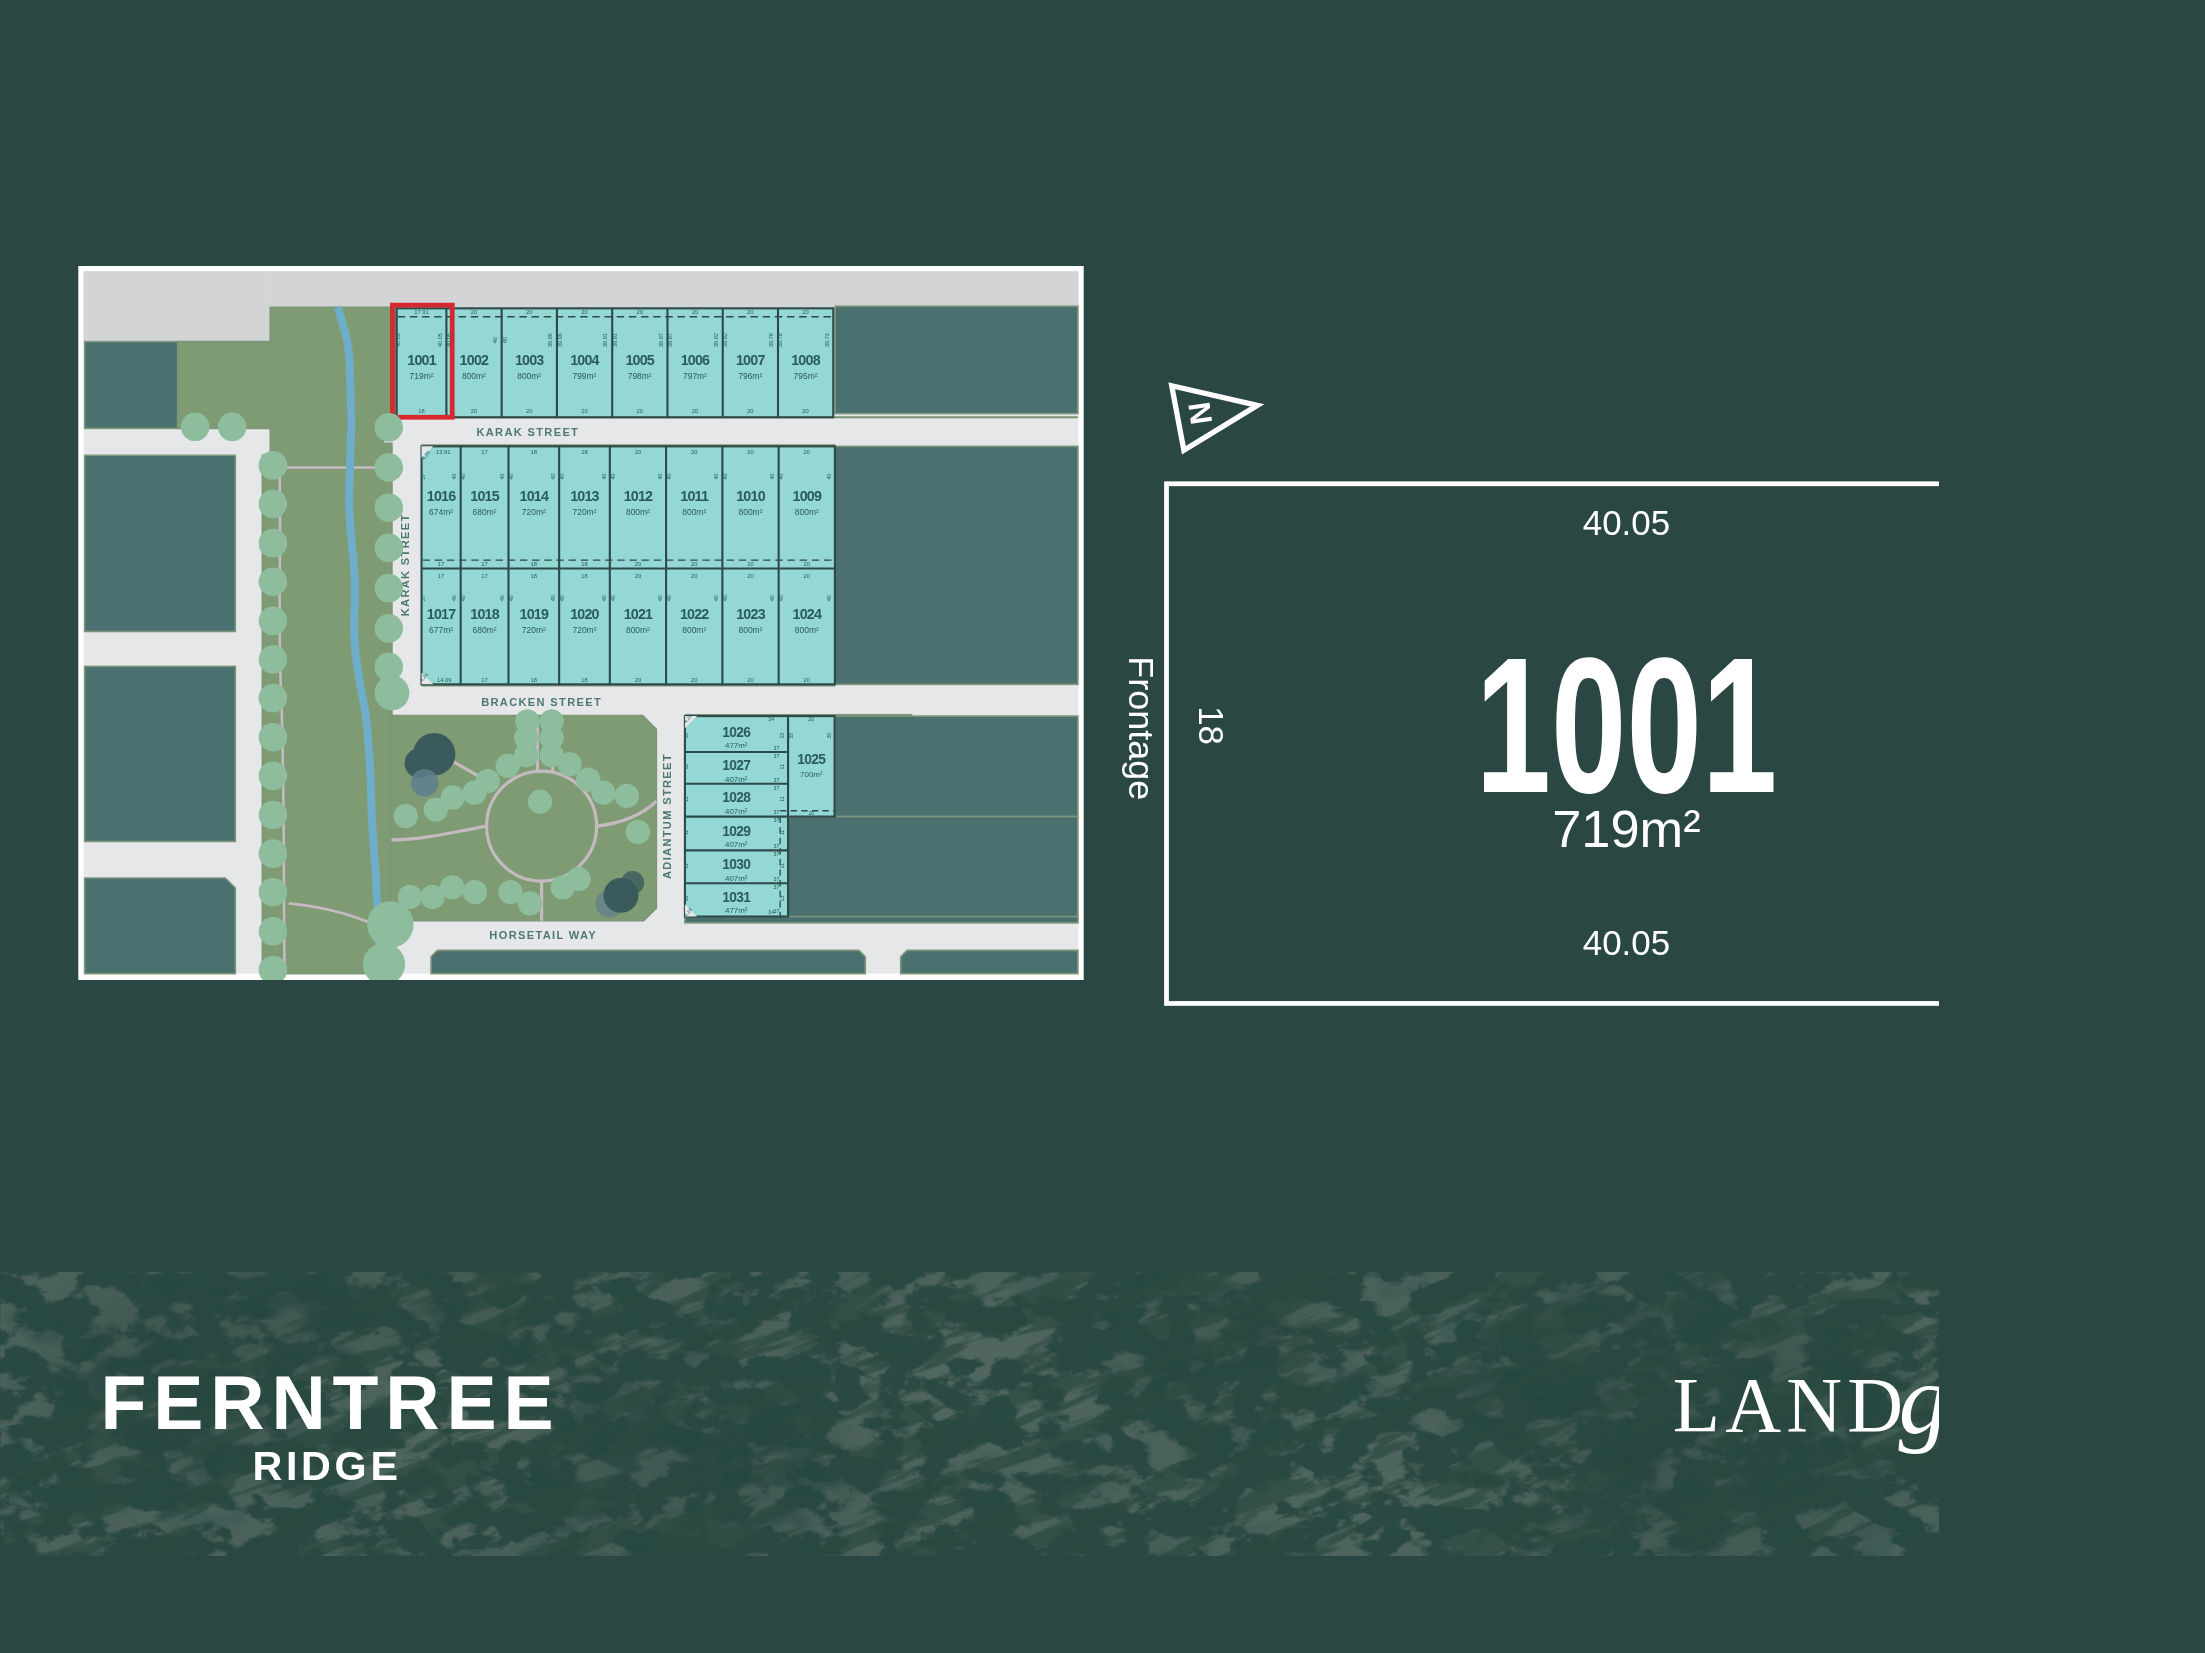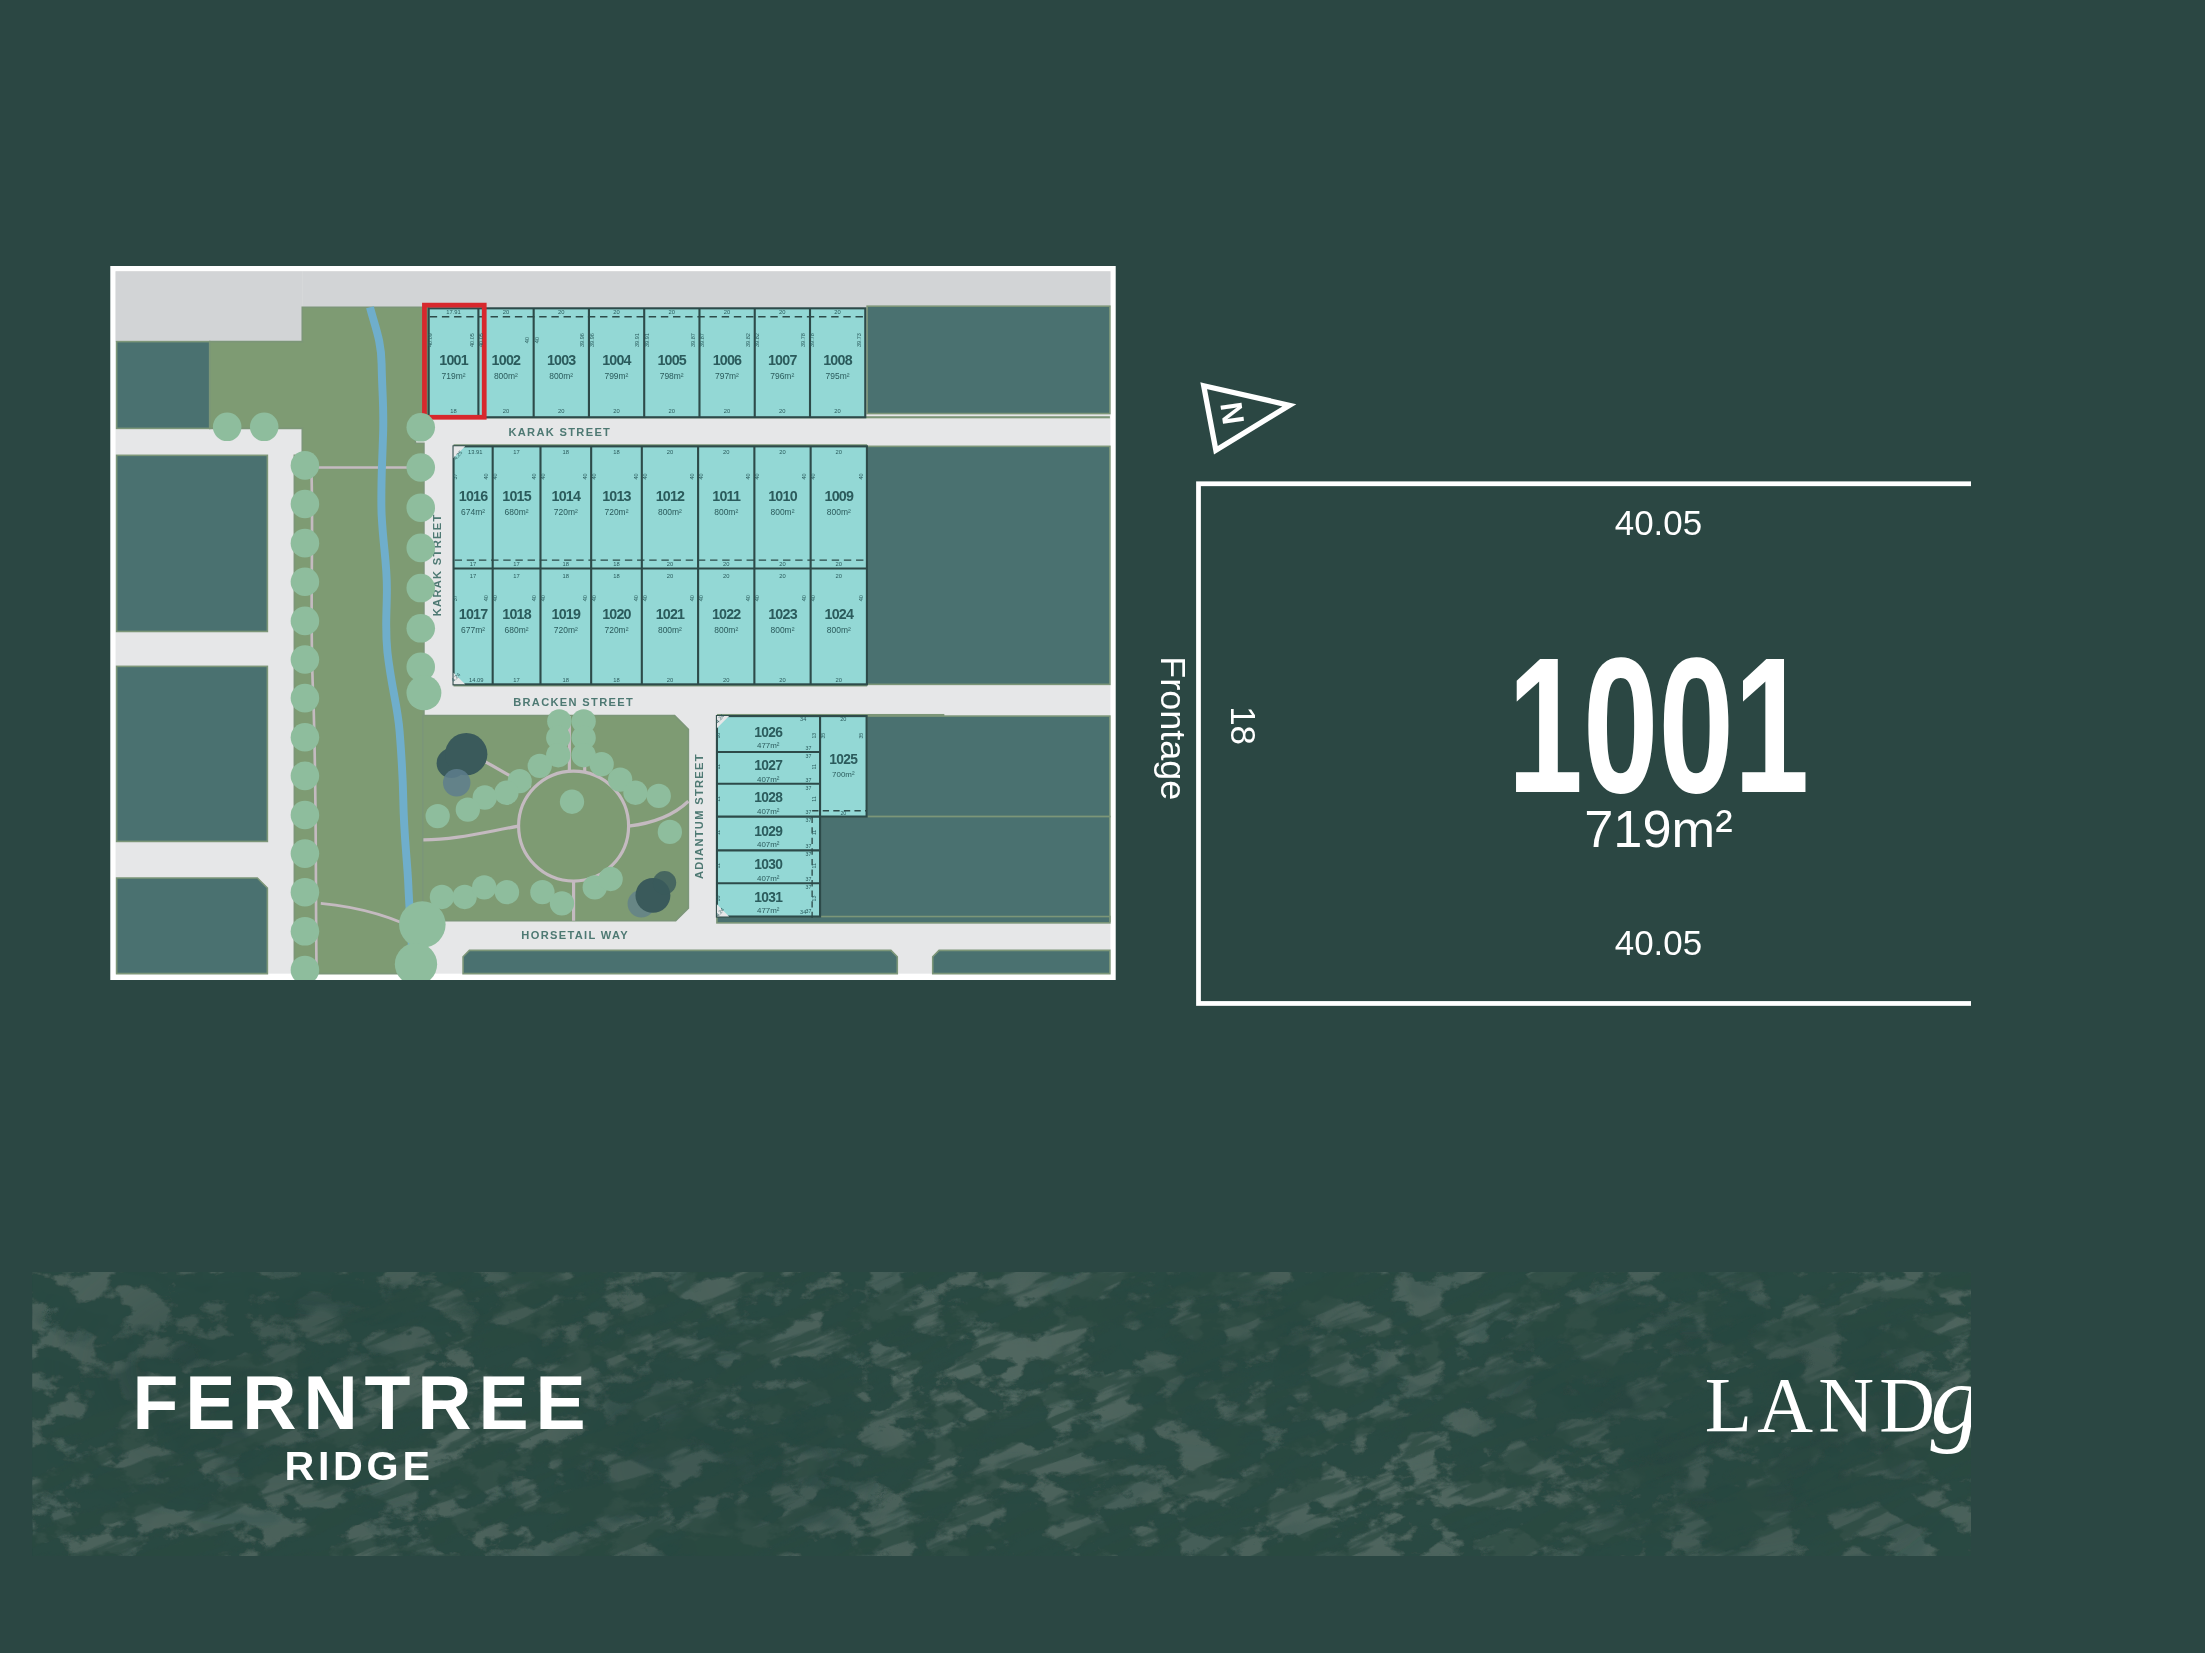--- a/index.html
+++ b/index.html
@@ -1,15 +1,15 @@
 <!DOCTYPE html>
 <html style="font-size:8.5px"><head><meta charset="utf-8">
 <style>
 html,body{margin:0;padding:0;background:#2b4743;}
-#page{position:relative;width:1939px;height:1654px;background:#2b4743;overflow:hidden;margin-left:32px;}
+#page{position:relative;width:1939px;height:1654px;background:#2b4743;overflow:hidden;}
 text{user-select:none}
 </style></head>
 <body>
 <div id="page">
 
 <svg style="position:absolute;left:78px;top:266px" width="1006" height="714" viewBox="0 0 1901 1350">
 <rect x="0" y="0" width="1901" height="1350" fill="#ffffff"></rect>
 <rect x="10" y="10" width="1881" height="1328" fill="#e6e7e8"></rect>
 
 <rect x="10" y="10" width="353" height="134" fill="#d2d4d6"></rect>

